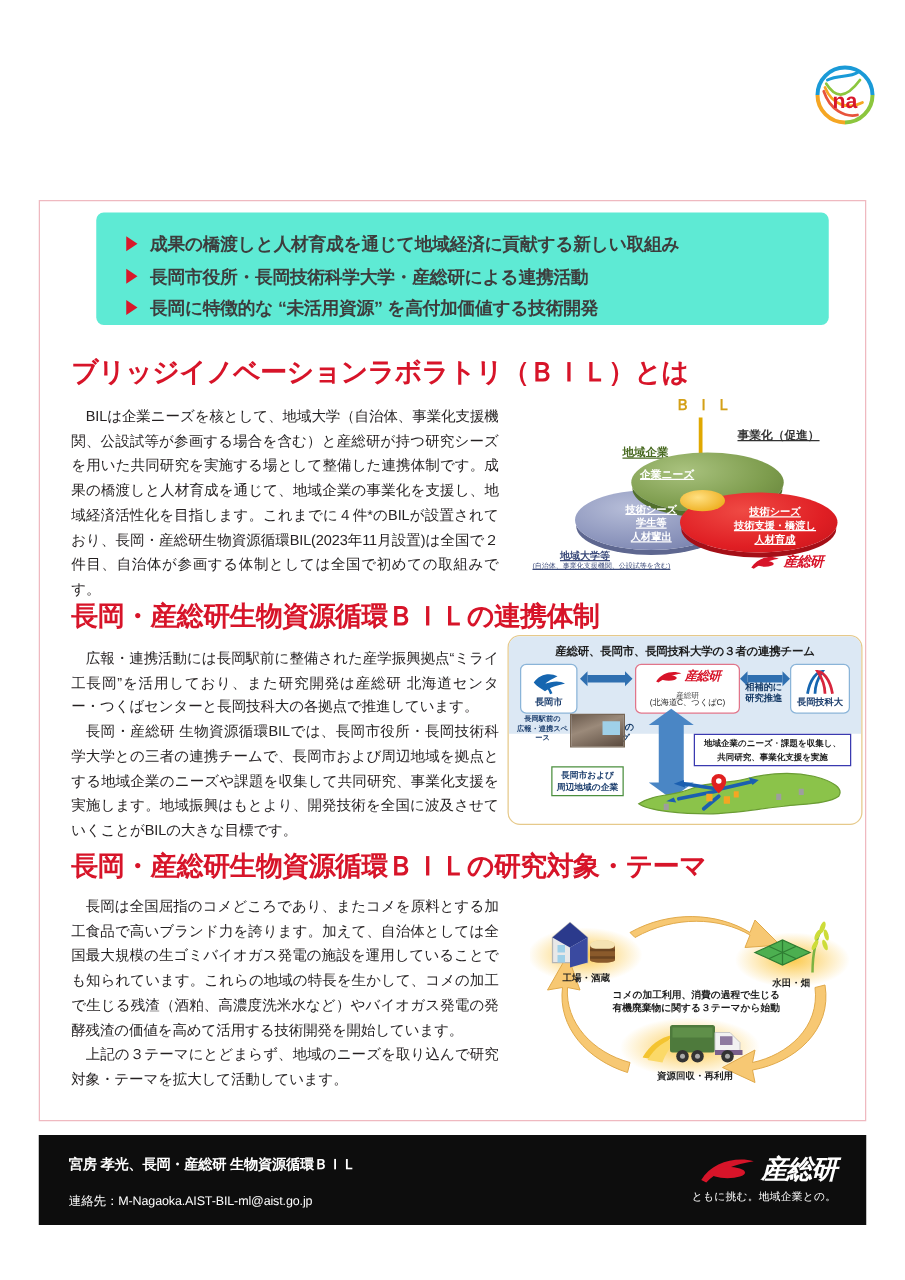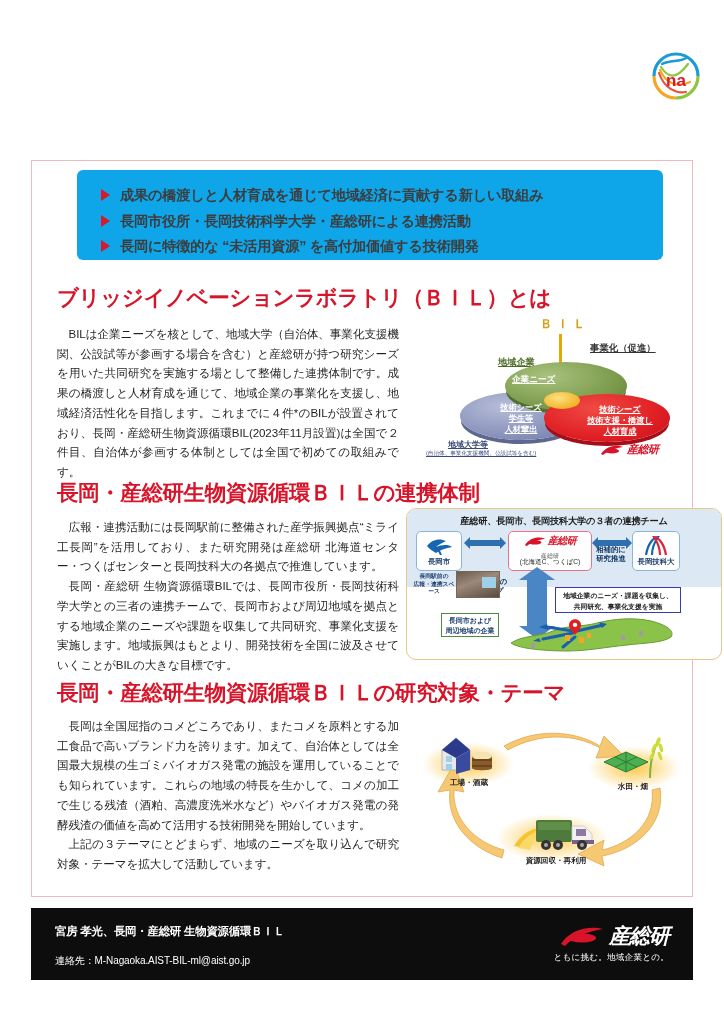--- a/index.html
+++ b/index.html
@@ -79,21 +79,21 @@
     border: 1px solid #efb9c0;
     box-sizing: border-box;
     background: #ffffff;
   }
 
   
   .bullet-box {
     position: absolute;
     left: 77px; top: 170px;
     width: 586px; height: 90px;
-    background: #0ea5e9;
+    background: #5eead4;
     border-radius: 6px;
   }
   .bullet-row {
     position: absolute;
     left: 24px;
     height: 22px;
     display: flex;
     align-items: center;
     gap: 10px;
     white-space: nowrap;
@@ -263,21 +263,21 @@
     font-weight: bold;
     color: #d71429;
     font-style: italic;
     letter-spacing: -0.5px;
   }
 
   
   .fig2 {
     position: absolute;
     left: 406px; top: 508px;
-    width: 316px; height: 152px;
+    width: 284px; height: 152px;
     border: 1.2px solid #e6c98a;
     border-radius: 10px;
     background: #ffffff;
     box-sizing: border-box;
     overflow: hidden;
   }
   .fig2-blueband {
     position: absolute;
     left: 0; top: 0;
     width: 100%; height: 78px;
@@ -773,20 +773,24 @@
         <circle cx="32" cy="33" r="2" fill="#aaa"></circle>
       <circle cx="44" cy="33" r="5" fill="#333"></circle>
         <circle cx="44" cy="33" r="2" fill="#aaa"></circle>
       <circle cx="68" cy="33" r="5" fill="#333"></circle>
         <circle cx="68" cy="33" r="2" fill="#aaa"></circle>
     </svg>
 
     <div class="cap3 cap-factory">工場・酒蔵</div>
     <div class="cap3 cap-field">水田・畑</div>
     <div class="cap3 cap-truck">資源回収・再利用</div>
+    <div class="cap-center">
+      <div>コメの加工利用、消費の過程で生じる</div>
+      <div>有機廃棄物に関する３テーマから始動</div>
+    </div>
   </div>
 
   <div class="footer">
     <div class="footer-name">宮房 孝光、長岡・産総研 生物資源循環ＢＩＬ</div>
     <div class="footer-contact">連絡先：M-Nagaoka.AIST-BIL-ml@aist.go.jp</div>
     <div class="footer-logo">
       <div style="display:flex;align-items:center;justify-content:flex-end;gap:4px">
         <svg width="46" height="22" viewBox="0 0 46 22">
           <path d="M2 19 C10 5 30 0 44 4 C30 6 14 12 6 21 Z" fill="#d71429"></path>
           <ellipse cx="23" cy="13" rx="14" ry="4.6" fill="#d71429"></ellipse>

